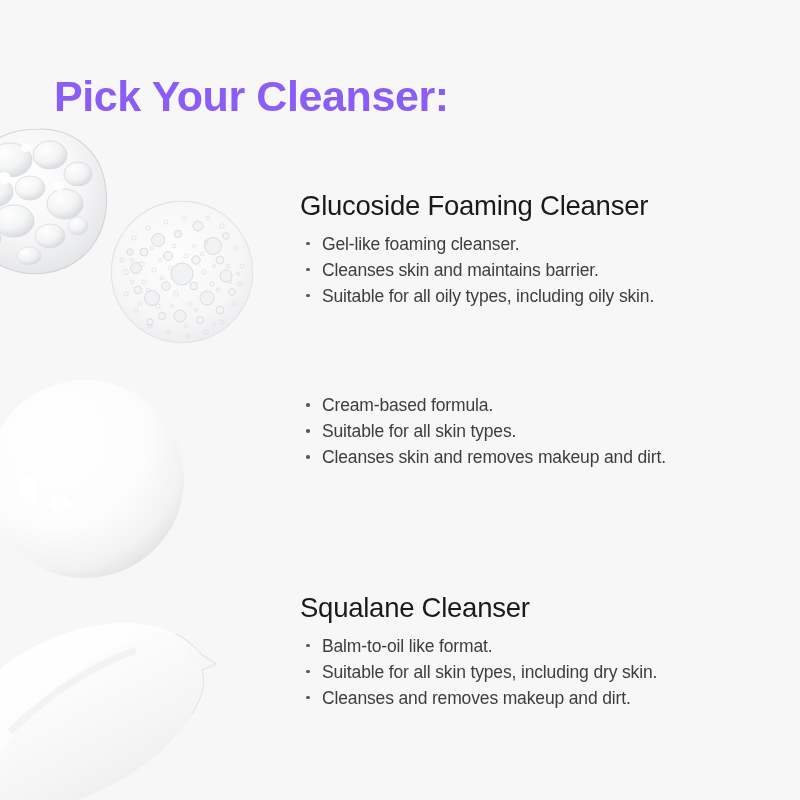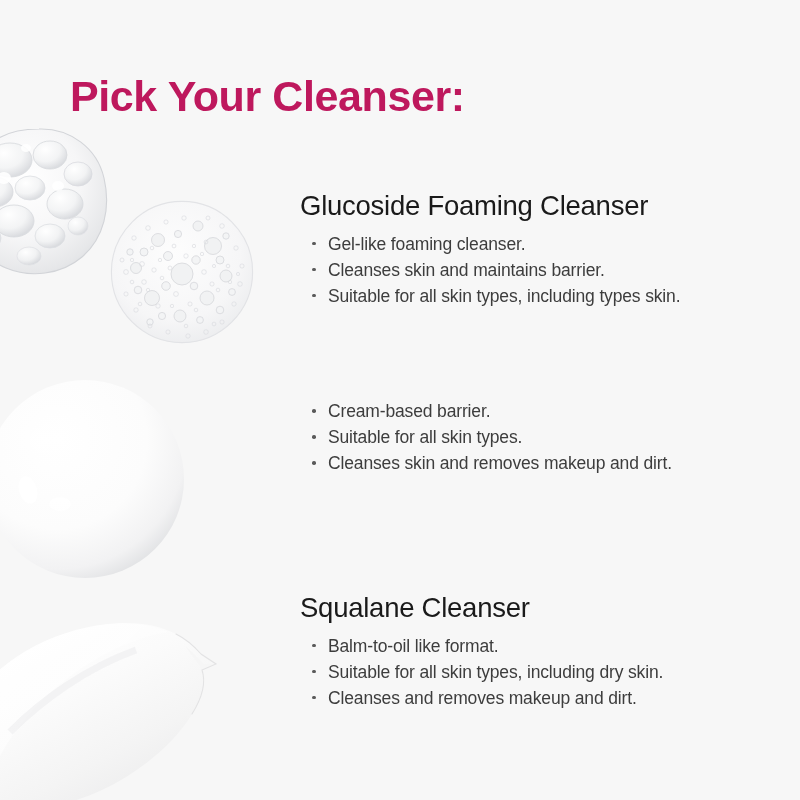--- a/index.html
+++ b/index.html
@@ -18,26 +18,26 @@
     position: relative;
     width: 800px;
     height: 800px;
     background: #f7f7f7;
     overflow: hidden;
   }
 
   
   .page-title {
     position: absolute;
-    left: 70px;
+    left: 54px;
     top: 44px;
     font-size: 43px;
     font-weight: 600;
     letter-spacing: -0.4px;
-    color: #be185d;
+    color: #8b5cf6;
     white-space: nowrap;
     line-height: 1.1;
   }
 
   
   .product {
     position: absolute;
     left: 300px;
     width: 500px;
   }
@@ -45,21 +45,21 @@
     font-size: 27.5px;
     font-weight: 400;
     color: #1a1a1a;
     letter-spacing: -0.25px;
     line-height: 1.15;
     white-space: nowrap;
     margin: 0 0 9px 0;
   }
   .bullets {
     list-style: none;
-    margin: 6px;
+    margin: 0;
     padding: 0;
   }
   .bullets li {
     position: relative;
     padding-left: 22px;
     font-size: 17.5px;
     line-height: 26px;
     color: #3d3d3d;
     letter-spacing: -0.15px;
     white-space: nowrap;
@@ -318,30 +318,30 @@
       <li>
         <span class="bullet-dot"></span>
         <span>Gel-like foaming cleanser.</span>
       </li>
       <li>
         <span class="bullet-dot"></span>
         <span>Cleanses skin and maintains barrier.</span>
       </li>
       <li>
         <span class="bullet-dot"></span>
-        <span>Suitable for all skin types, including types skin.</span>
+        <span>Suitable for all oily types, including oily skin.</span>
       </li>
     </ul>
   </div>
 
   <div class="product p2">
     <ul class="bullets">
       <li>
         <span class="bullet-dot"></span>
-        <span>Cream-based barrier.</span>
+        <span>Cream-based formula.</span>
       </li>
       <li>
         <span class="bullet-dot"></span>
         <span>Suitable for all skin types.</span>
       </li>
       <li>
         <span class="bullet-dot"></span>
         <span>Cleanses skin and removes makeup and dirt.</span>
       </li>
     </ul>

